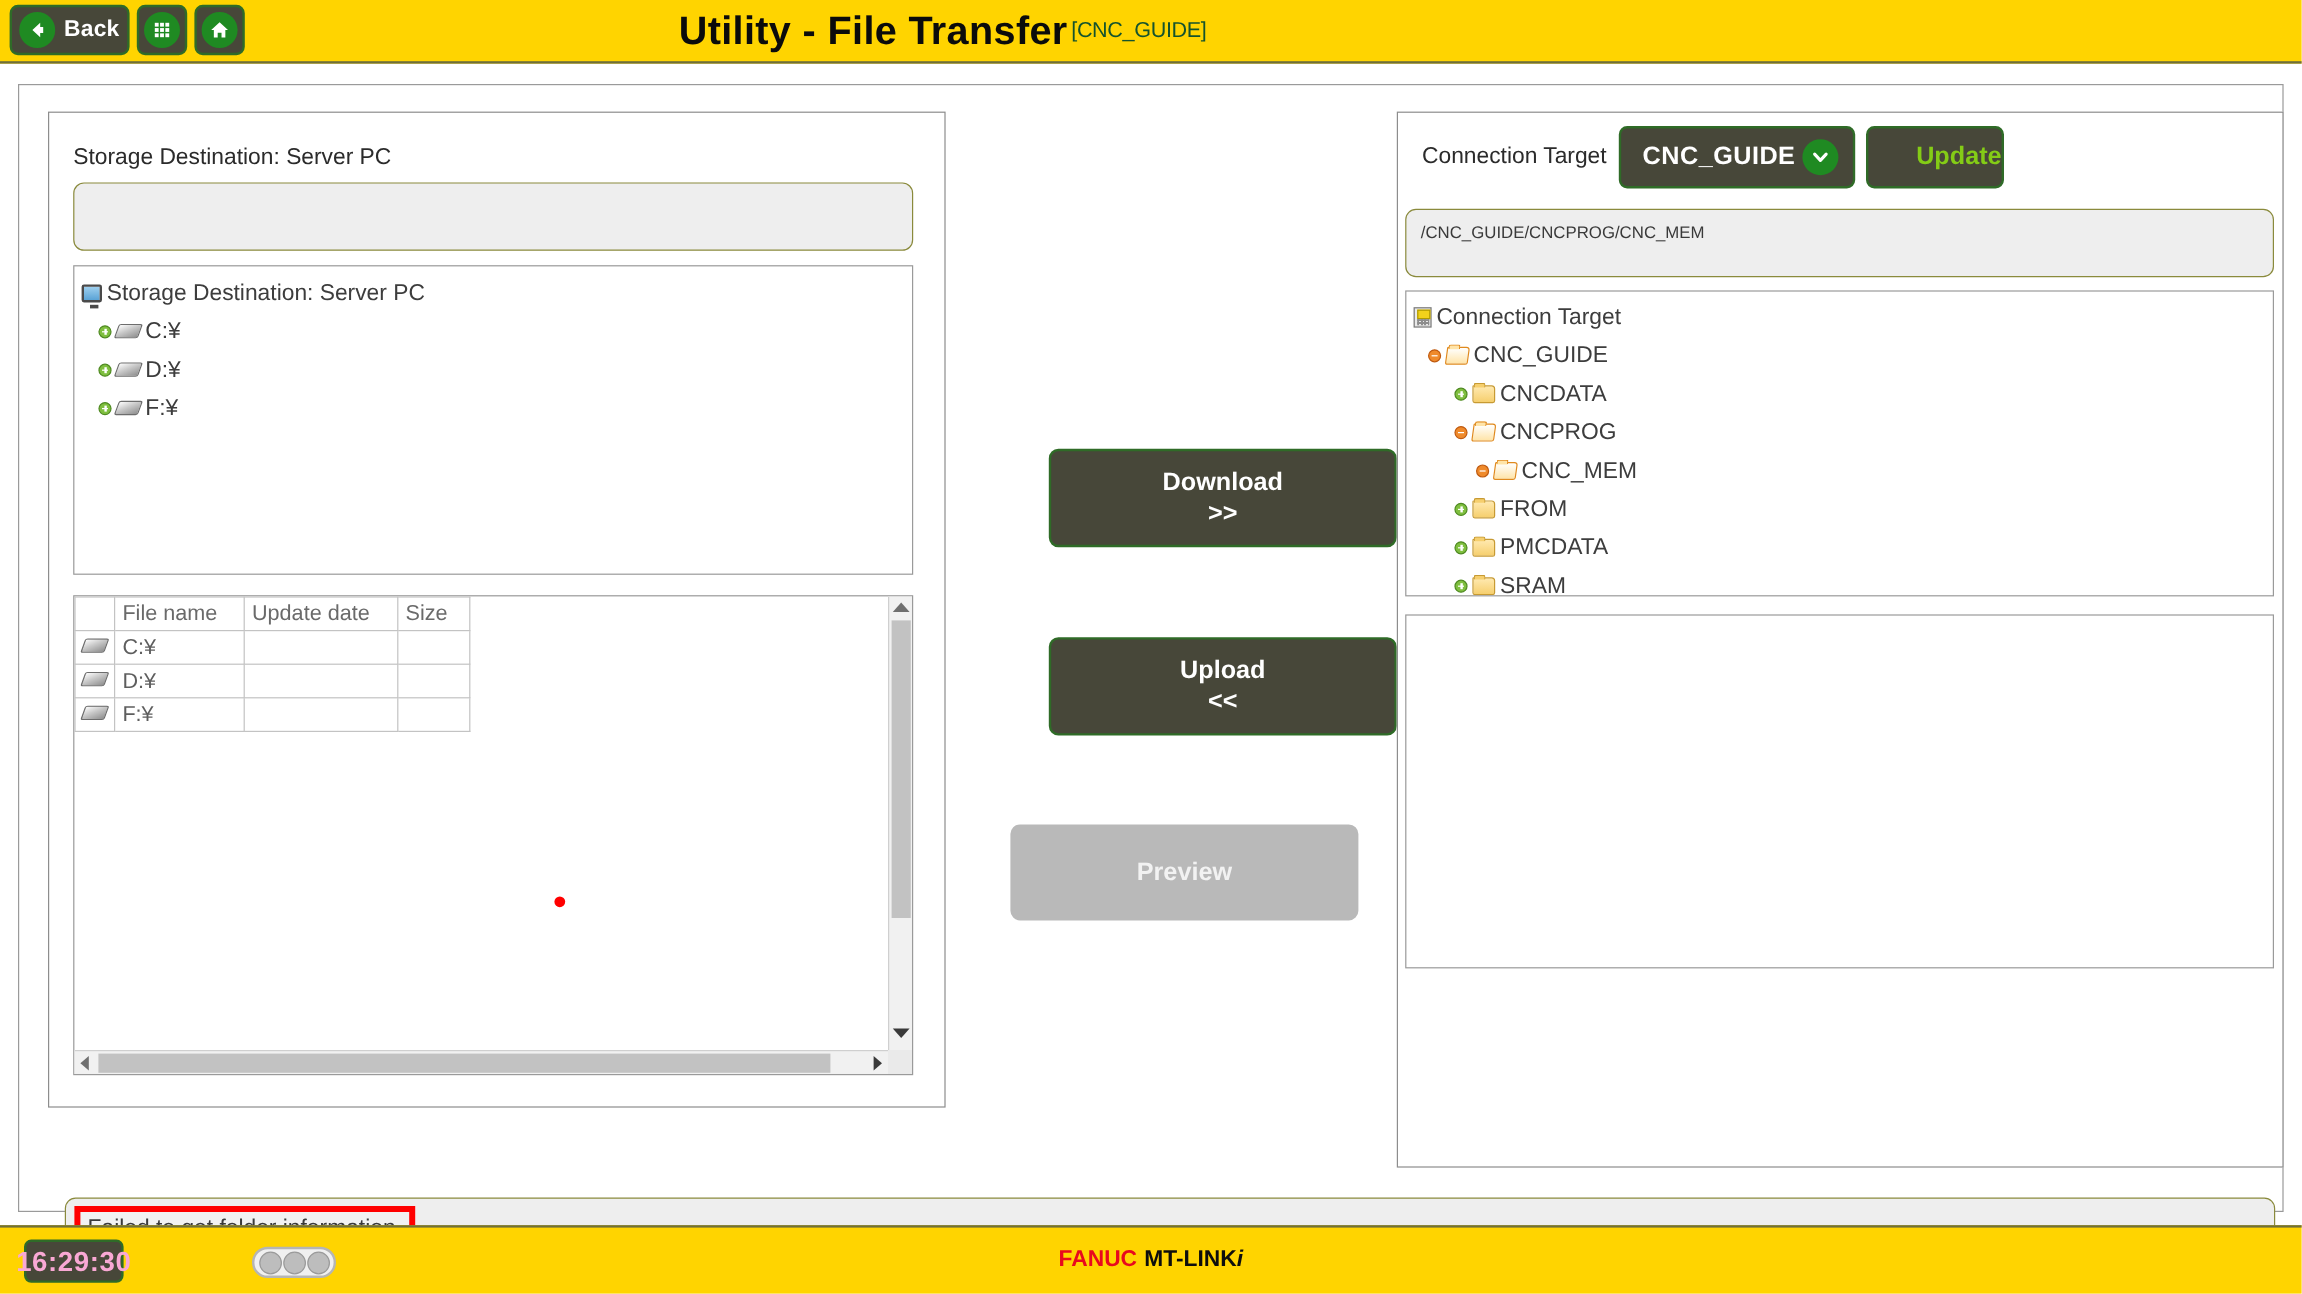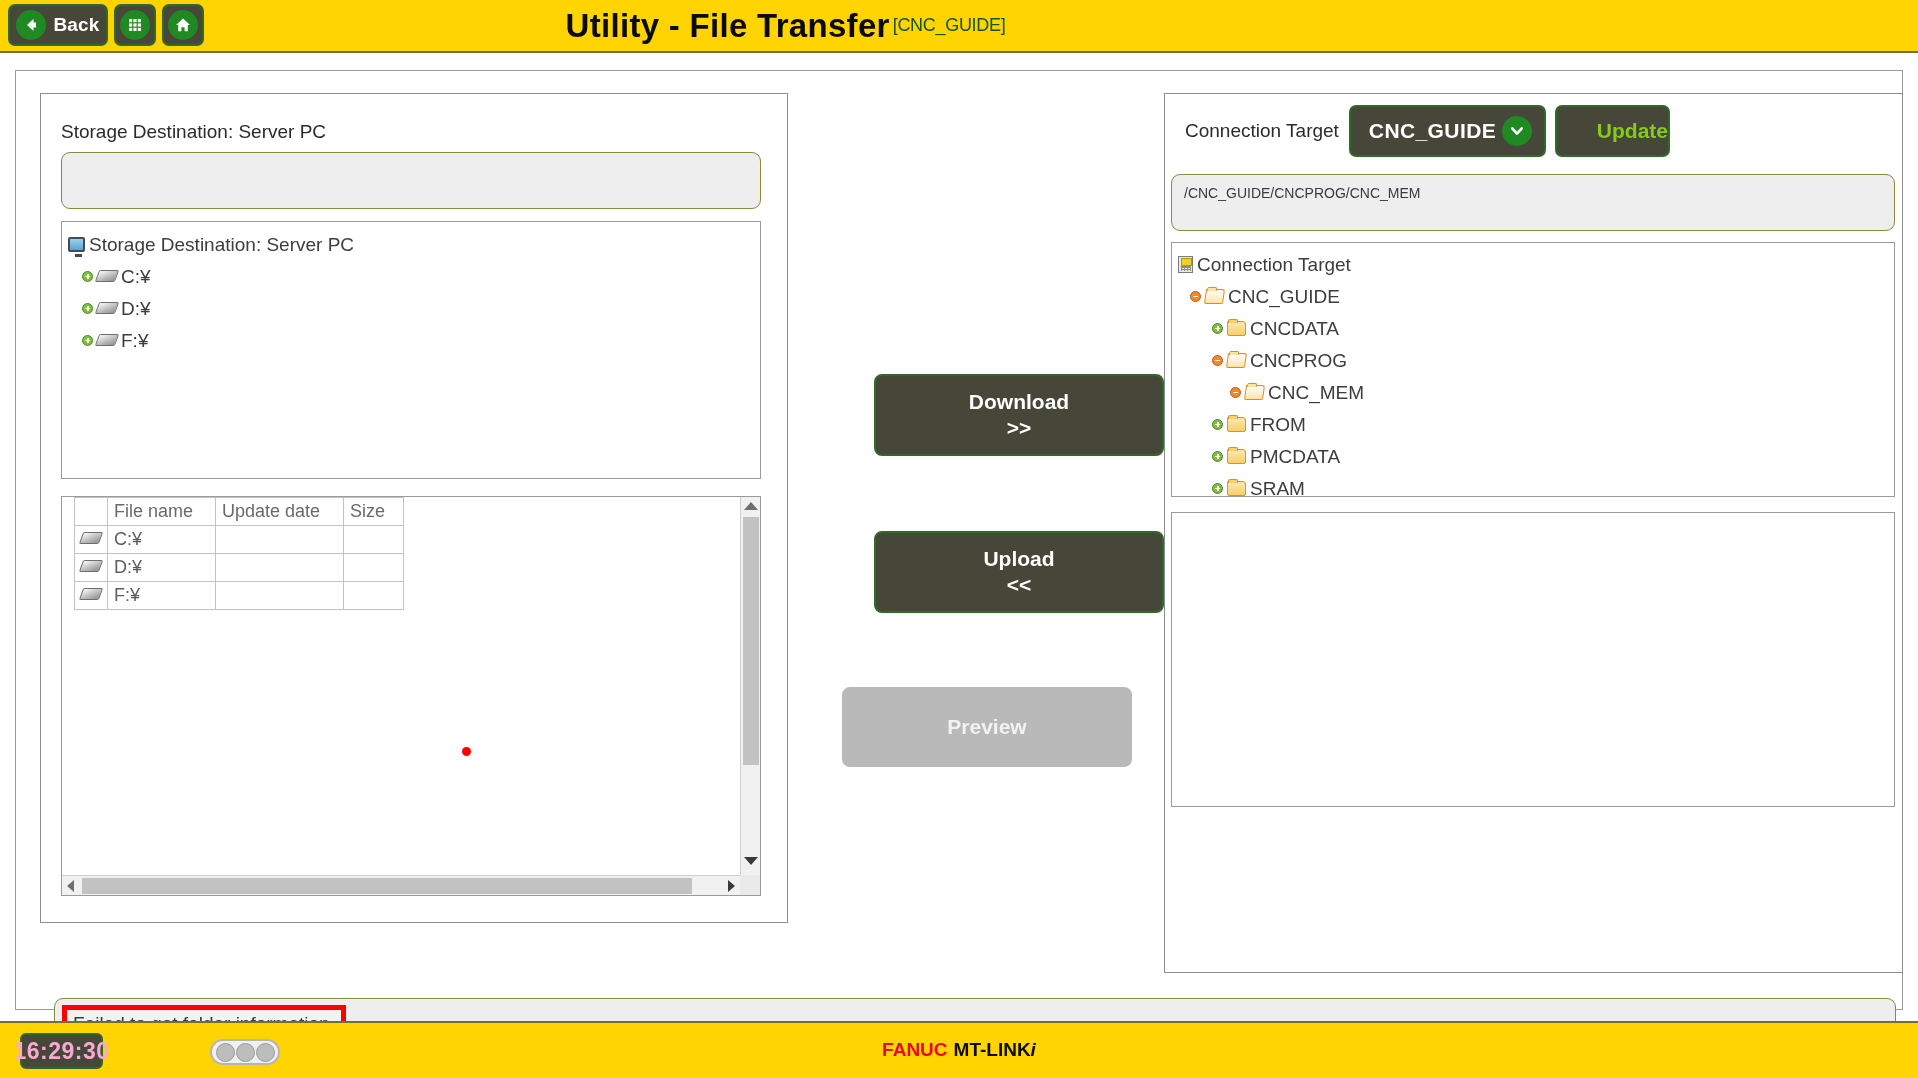--- a/index.html
+++ b/index.html
@@ -174,21 +174,20 @@
     transform: skewX(-8deg);
   }
   .ic-folder.open::before { border-color:#e08a1e; background:#ffe4a8; }
 
   
   .tablebox {
     position: absolute;
     border: 1px solid #9a9a9a;
     background: #ffffff;
     overflow: hidden;
-    padding-left: 12px;
   }
   table.ftable {
     border-collapse: collapse;
     font-size: 18px;
     color: #5e5e5e;
     table-layout: fixed;
   }
   table.ftable th, table.ftable td {
     border: 1px solid #c3c3c3;
     height: 28px;

